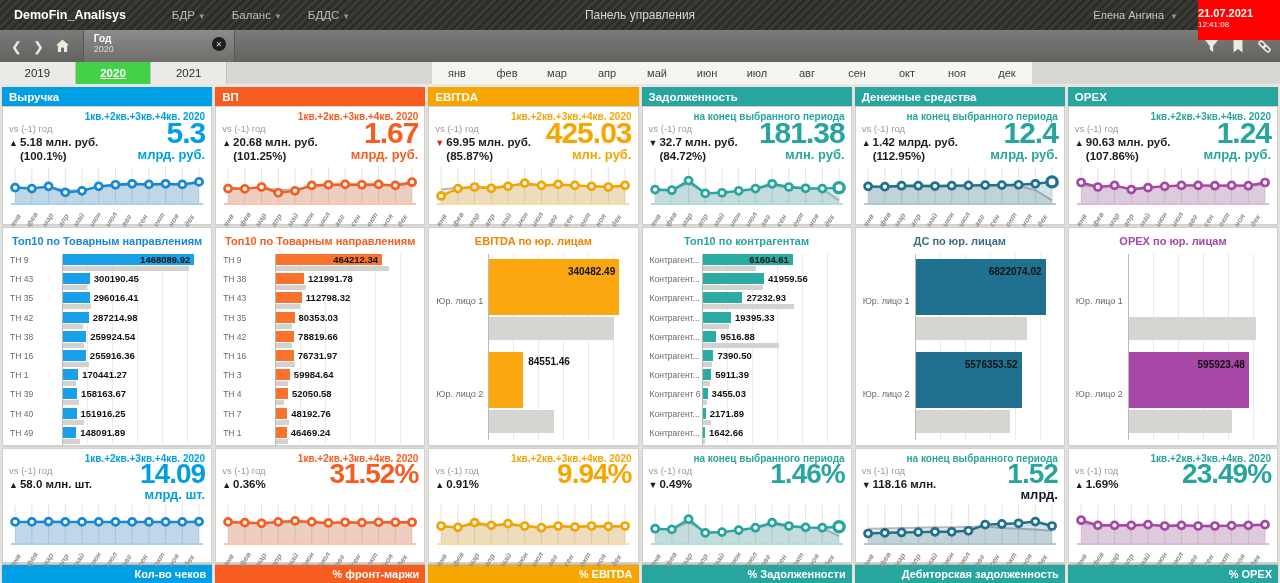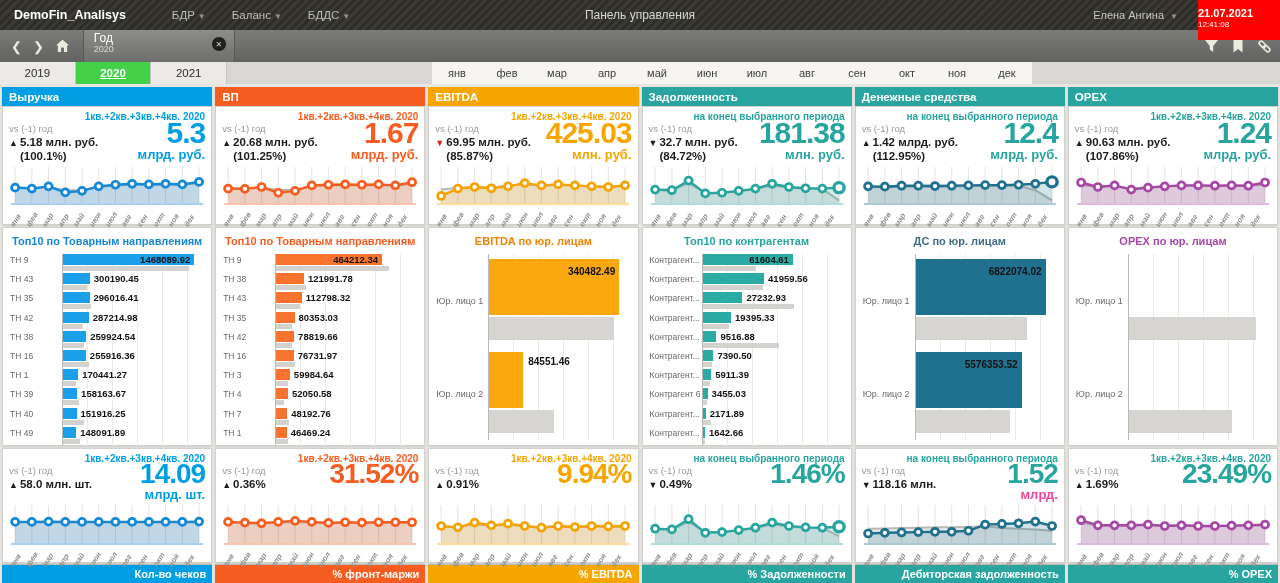--- a/index.html
+++ b/index.html
@@ -26,21 +26,21 @@
   .datetime .time { font-size:8px; font-weight:normal; }
   
   .filterbar { height:32px; background:linear-gradient(#7b7b79,#626260); display:flex; align-items:center; position:relative; }
   .nav-arrow { color:#e9e9e5; font-size:13px; margin-left:11px; cursor:pointer; }
   .home-ic { margin-left:11px; display:flex; cursor:pointer; }
   .filter-tab {
     margin-left:13px; height:32px; min-width:152px; padding:3px 8px 0 10px;
     background:linear-gradient(#8c8c8a,#6e6e6c); border-left:1px solid #575755; border-right:1px solid #575755;
     display:flex; align-items:flex-start; justify-content:space-between; cursor:pointer;
   }
-  .ft-label { color:#fff; font-weight:normal; font-size:12px; line-height:11px; }
+  .ft-label { color:#fff; font-weight:bold; font-size:10px; line-height:11px; }
   .ft-value { color:#d9d9d5; font-size:9px; line-height:10px; }
   .ft-close {
     width:14px; height:14px; border-radius:50%; background:#1e1e1c; color:#cfcfcb; font-size:8px;
     display:flex; align-items:center; justify-content:center; margin-top:4px; cursor:pointer;
   }
   .fb-icons { position:absolute; right:8px; top:0; height:32px; display:flex; align-items:center; gap:13px; }
   .fb-icons .ic { display:flex; cursor:pointer; }
   
   .yearrow { height:22px; background:#d8d7d3; display:flex; align-items:stretch; }
   .years { display:flex; width:227px; }
@@ -1028,21 +1028,21 @@
         </div>
     </div>
     <div class="card kpi kpi-bottom">
       <div class="kpi-period" style="color: rgb(40, 165, 159);">на конец выбранного периода</div>
       <div class="kpi-body" style="height:37px">
         <div class="kpi-vs">vs (-1) год</div>
         <div class="kpi-delta"><span class="arrow" style="color: rgb(28, 28, 28);">▼</span><span>118.16 млн.</span></div>
         <div class="kpi-delta-pct"></div>
         <div class="kpi-right">
           <div class="kpi-value" style="color: rgb(40, 165, 159);">1.52</div>
-          <div class="kpi-unit" style="color: #ec4899; text-align: right;">млрд.</div>
+          <div class="kpi-unit" style="color: #0f172a; text-align: right;">млрд.</div>
         </div>
       </div>
       <svg class="linechart" style="height:44px" preserveAspectRatio="none" viewBox="0 0 192 44">
           <line x1="6" y1="3" x2="6" y2="41" stroke="#e4e3df" stroke-width="1"></line>
           <line x1="22.363636363636363" y1="3" x2="22.363636363636363" y2="41" stroke="#e4e3df" stroke-width="1"></line>
           <line x1="38.72727272727273" y1="3" x2="38.72727272727273" y2="41" stroke="#e4e3df" stroke-width="1"></line>
           <line x1="55.09090909090909" y1="3" x2="55.09090909090909" y2="41" stroke="#e4e3df" stroke-width="1"></line>
           <line x1="71.45454545454545" y1="3" x2="71.45454545454545" y2="41" stroke="#e4e3df" stroke-width="1"></line>
           <line x1="87.81818181818181" y1="3" x2="87.81818181818181" y2="41" stroke="#e4e3df" stroke-width="1"></line>
           <line x1="104.18181818181819" y1="3" x2="104.18181818181819" y2="41" stroke="#e4e3df" stroke-width="1"></line>
@@ -1154,20 +1154,21 @@
       <div class="bars">
           <div class="trow">
             <span class="tlabel">Юр. лицо 1</span>
             <div class="twrap">
               <div class="tshadow" style="width: 90%;"></div>
             </div>
           </div>
           <div class="trow">
             <span class="tlabel">Юр. лицо 2</span>
             <div class="twrap">
+              <div class="tbar" style="width: 85%; background: rgb(166, 71, 166);"><span>595923.48</span></div>
               <div class="tshadow" style="width: 73%;"></div>
             </div>
           </div>
         </div>
     </div>
     <div class="card kpi kpi-bottom">
       <div class="kpi-period" style="color: rgb(40, 165, 159);">1кв.+2кв.+3кв.+4кв. 2020</div>
       <div class="kpi-body" style="height:37px">
         <div class="kpi-vs">vs (-1) год</div>
         <div class="kpi-delta"><span class="arrow" style="color: rgb(28, 28, 28);">▲</span><span>1.69%</span></div>

